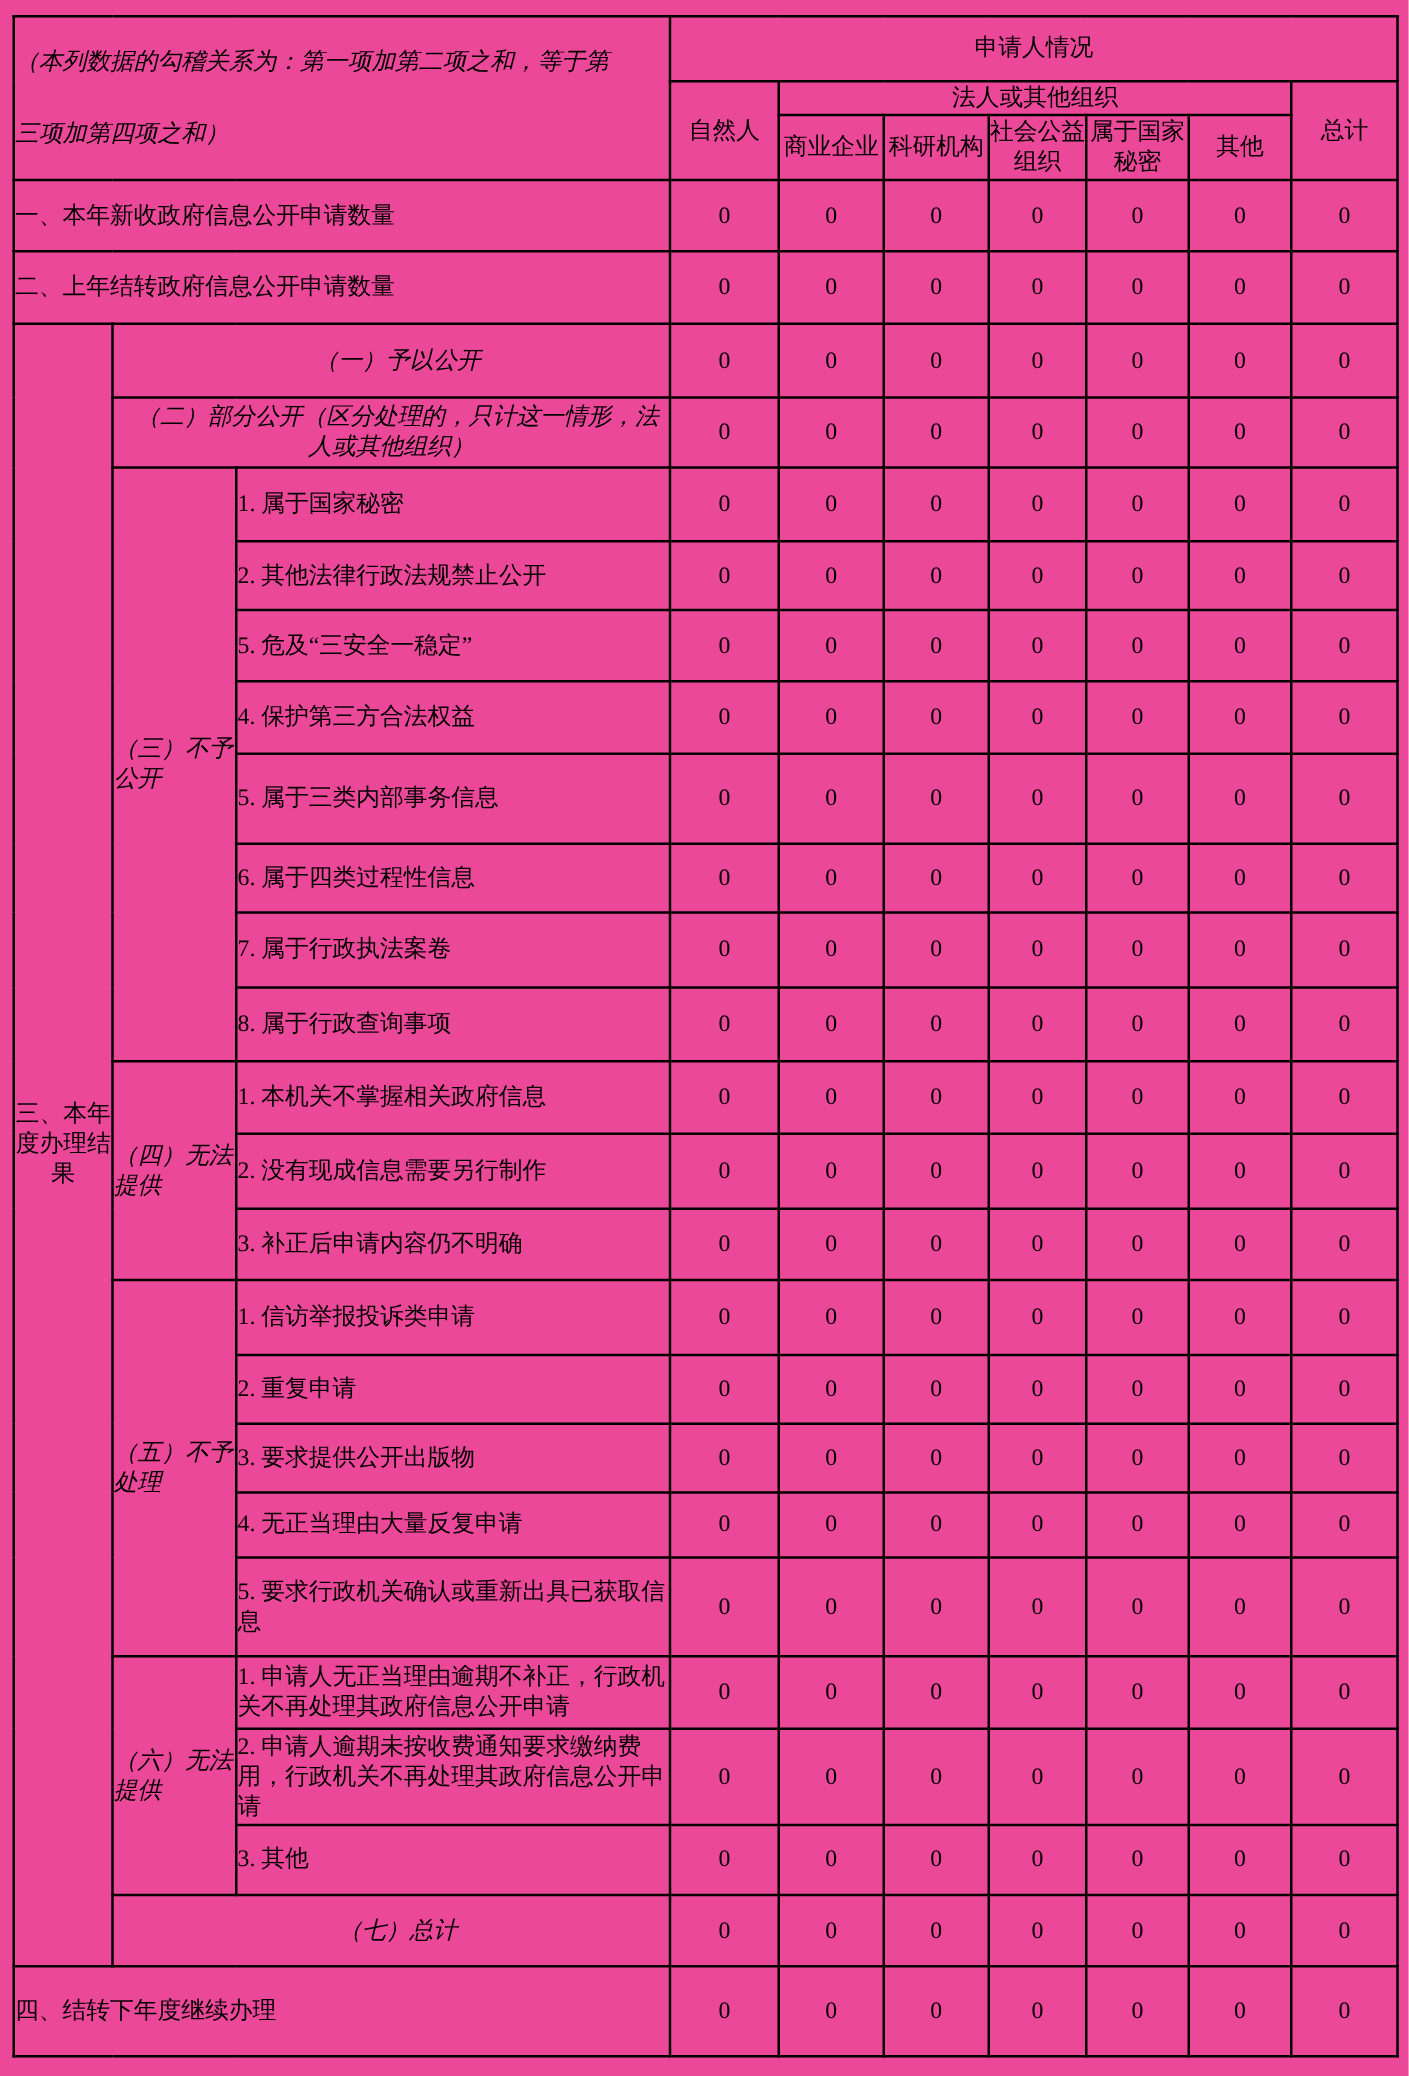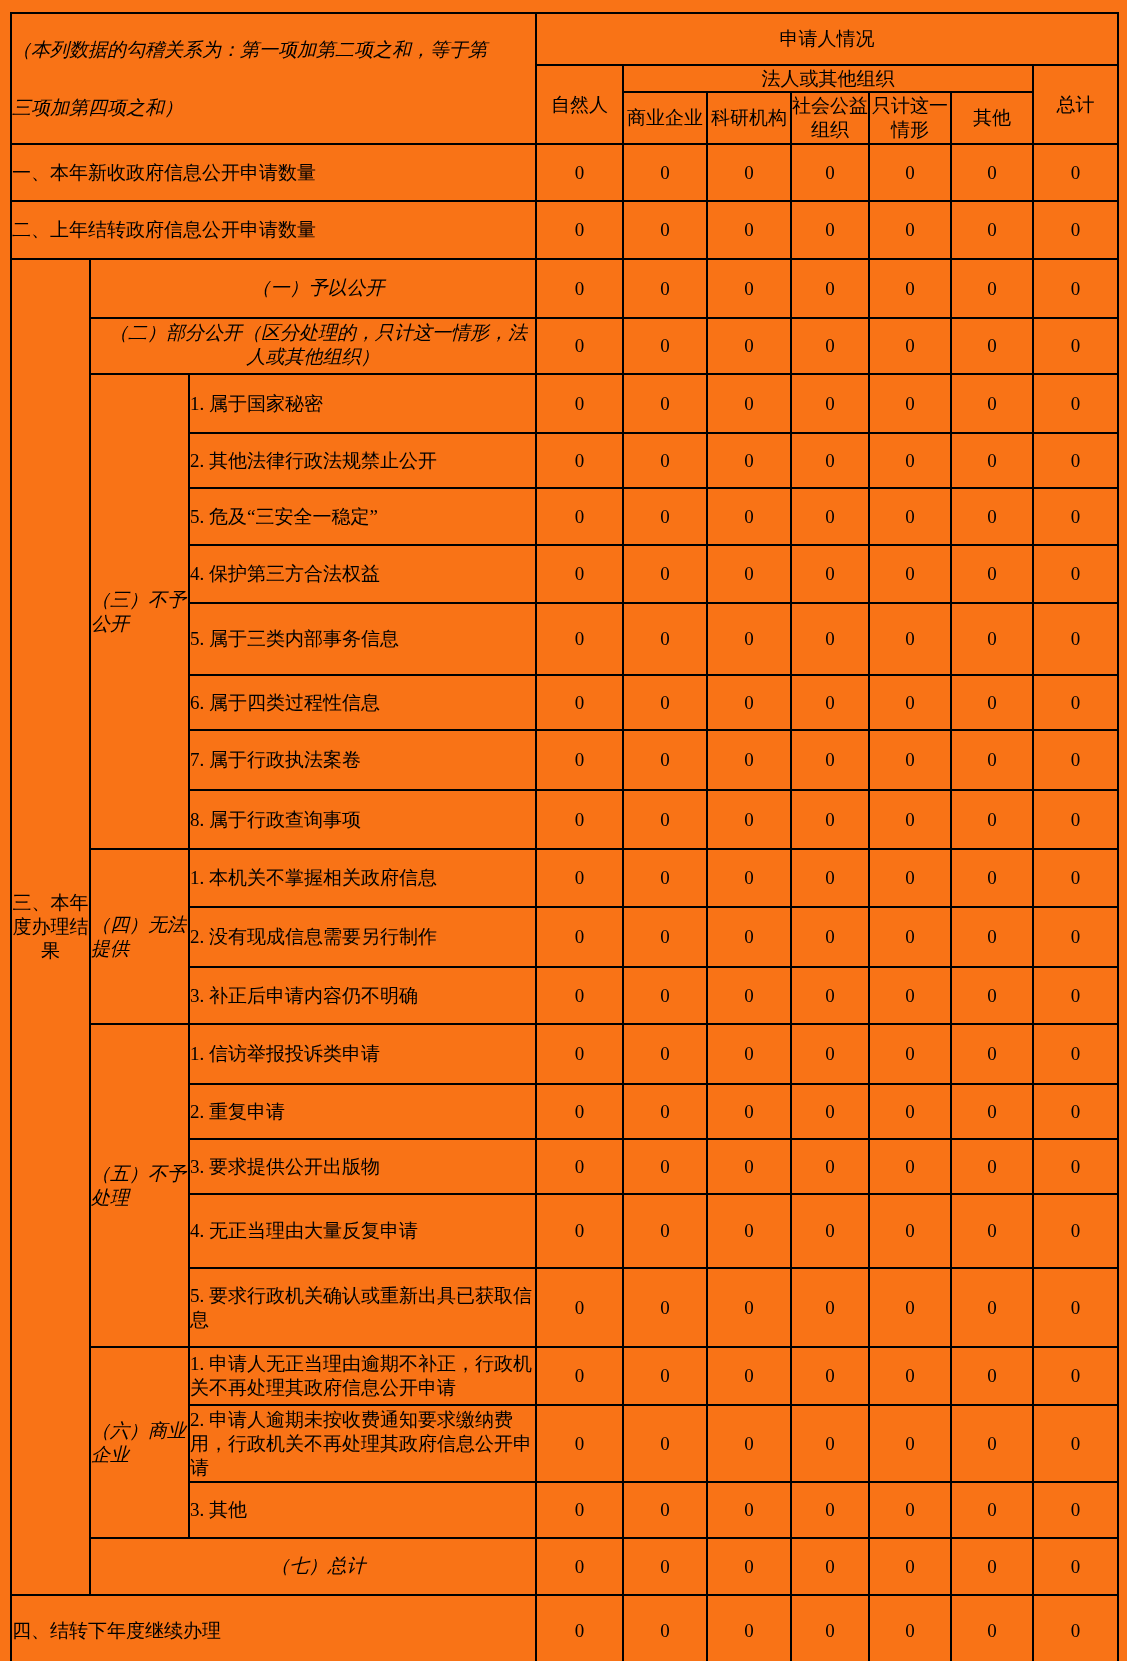--- a/index.html
+++ b/index.html
@@ -1,20 +1,20 @@
 <!DOCTYPE html>
 <html><head>
 <meta charset="utf-8">
 <style>
   html, body { margin: 0; padding: 0; background: #fff; }
   .sheet {
     position: relative;
     width: 1127px;
     height: 1661px;
-    background: #f97316;
+    background: #ec4899;
     font-family: "Liberation Serif", "DejaVu Serif", serif;
     color: #000;
   }
   table.grid {
     position: absolute;
     left: 10px;
     top: 12px;
     width: 1107px;
     border-collapse: collapse;
     table-layout: fixed;
@@ -78,21 +78,21 @@
       </tr>
       <tr style="height:27px">
         <td class="hd" rowspan="2">自然人</td>
         <td class="hd" colspan="5">法人或其他组织</td>
         <td class="hd" rowspan="2">总计</td>
       </tr>
       <tr style="height:52px">
         <td class="hd">商业企业</td>
         <td class="hd">科研机构</td>
         <td class="hd">社会公益组织</td>
-        <td class="hd">只计这一情形</td>
+        <td class="hd">属于国家秘密</td>
         <td class="hd">其他</td>
       </tr>
 
       <tr style="height:57px">
         <td class="sec" colspan="3">一、本年新收政府信息公开申请数量</td>
       <td class="val">0</td>
           <td class="val">0</td>
           <td class="val">0</td>
           <td class="val">0</td>
           <td class="val">0</td>
@@ -266,42 +266,42 @@
       <tr style="height:55px">
         <td class="item">3. 要求提供公开出版物</td>
       <td class="val">0</td>
           <td class="val">0</td>
           <td class="val">0</td>
           <td class="val">0</td>
           <td class="val">0</td>
           <td class="val">0</td>
           <td class="val">0</td>
         </tr>
-      <tr style="height:74px">
+      <tr style="height:52px">
         <td class="item">4. 无正当理由大量反复申请</td>
       <td class="val">0</td>
           <td class="val">0</td>
           <td class="val">0</td>
           <td class="val">0</td>
           <td class="val">0</td>
           <td class="val">0</td>
           <td class="val">0</td>
         </tr>
       <tr style="height:79px">
         <td class="item">5. 要求行政机关确认或重新出具已获取信息</td>
       <td class="val">0</td>
           <td class="val">0</td>
           <td class="val">0</td>
           <td class="val">0</td>
           <td class="val">0</td>
           <td class="val">0</td>
           <td class="val">0</td>
         </tr>
       <tr style="height:58px">
-        <td class="colB kai lh23" rowspan="3">（六）商业企业</td>
+        <td class="colB kai lh23" rowspan="3">（六）无法提供</td>
         <td class="item">1. 申请人无正当理由逾期不补正，行政机关不再处理其政府信息公开申请</td>
       <td class="val">0</td>
           <td class="val">0</td>
           <td class="val">0</td>
           <td class="val">0</td>
           <td class="val">0</td>
           <td class="val">0</td>
           <td class="val">0</td>
         </tr>
       <tr style="height:77px">

